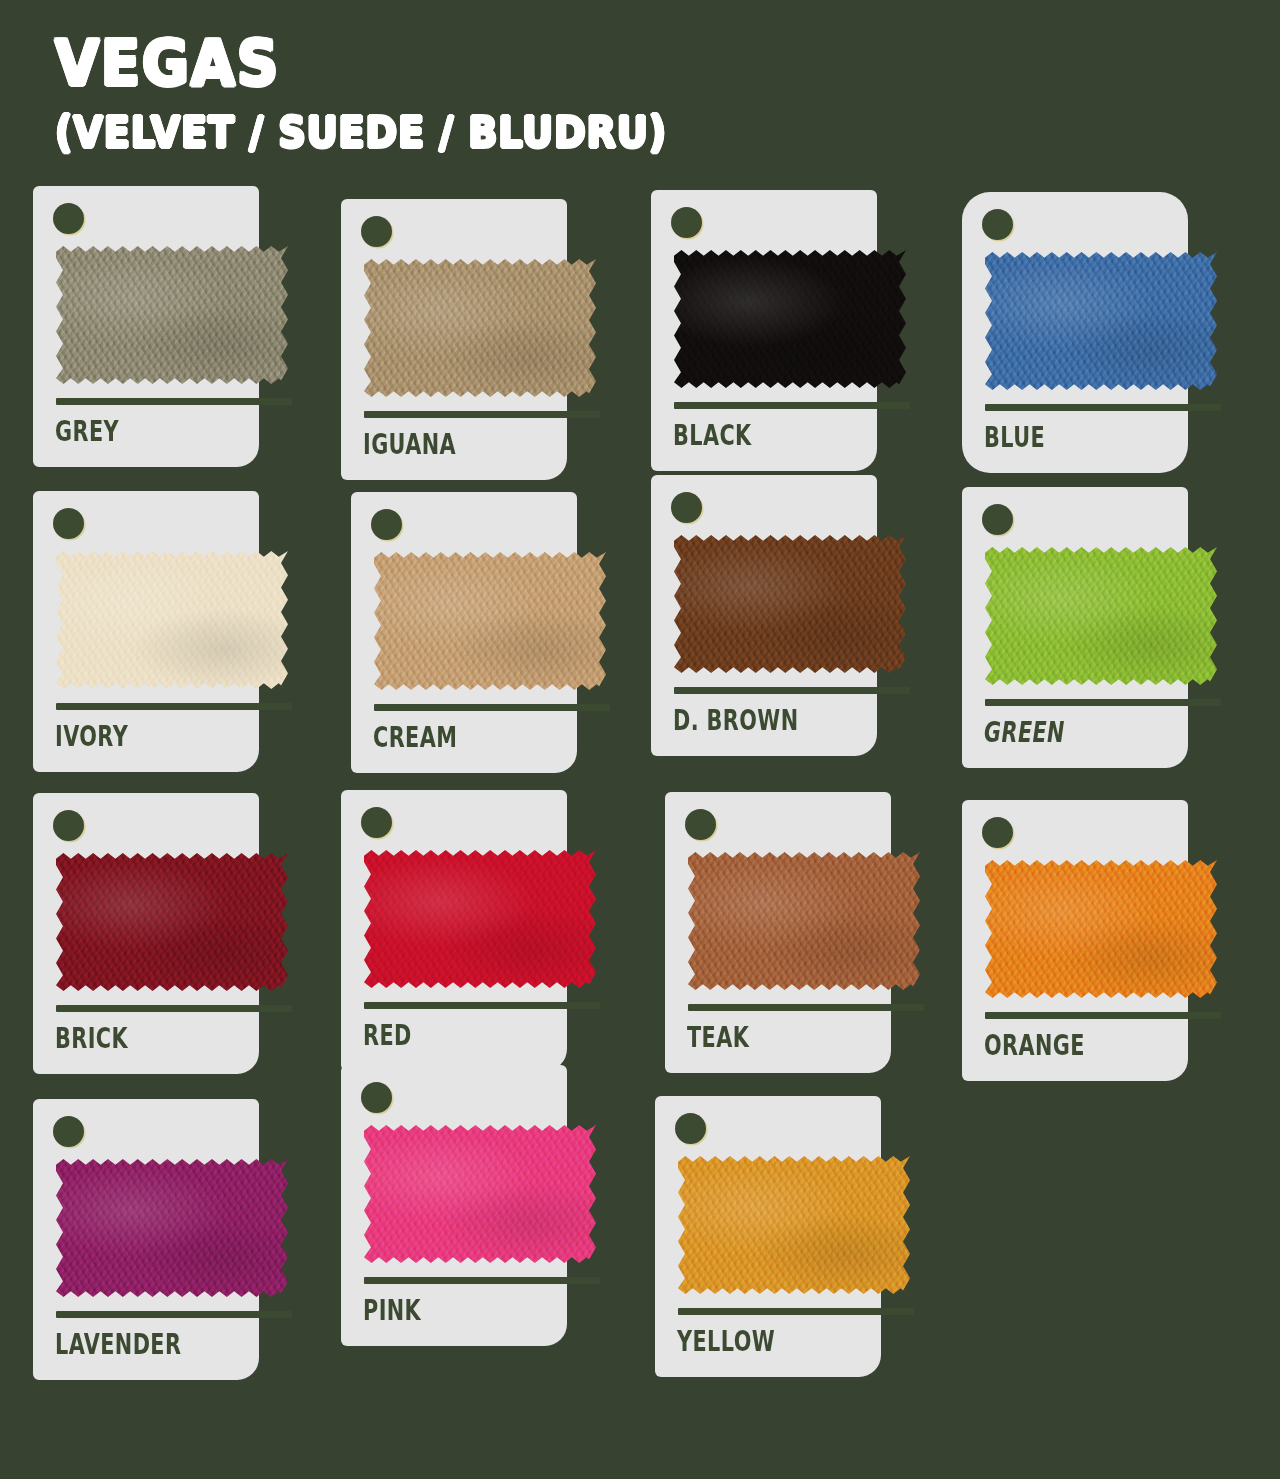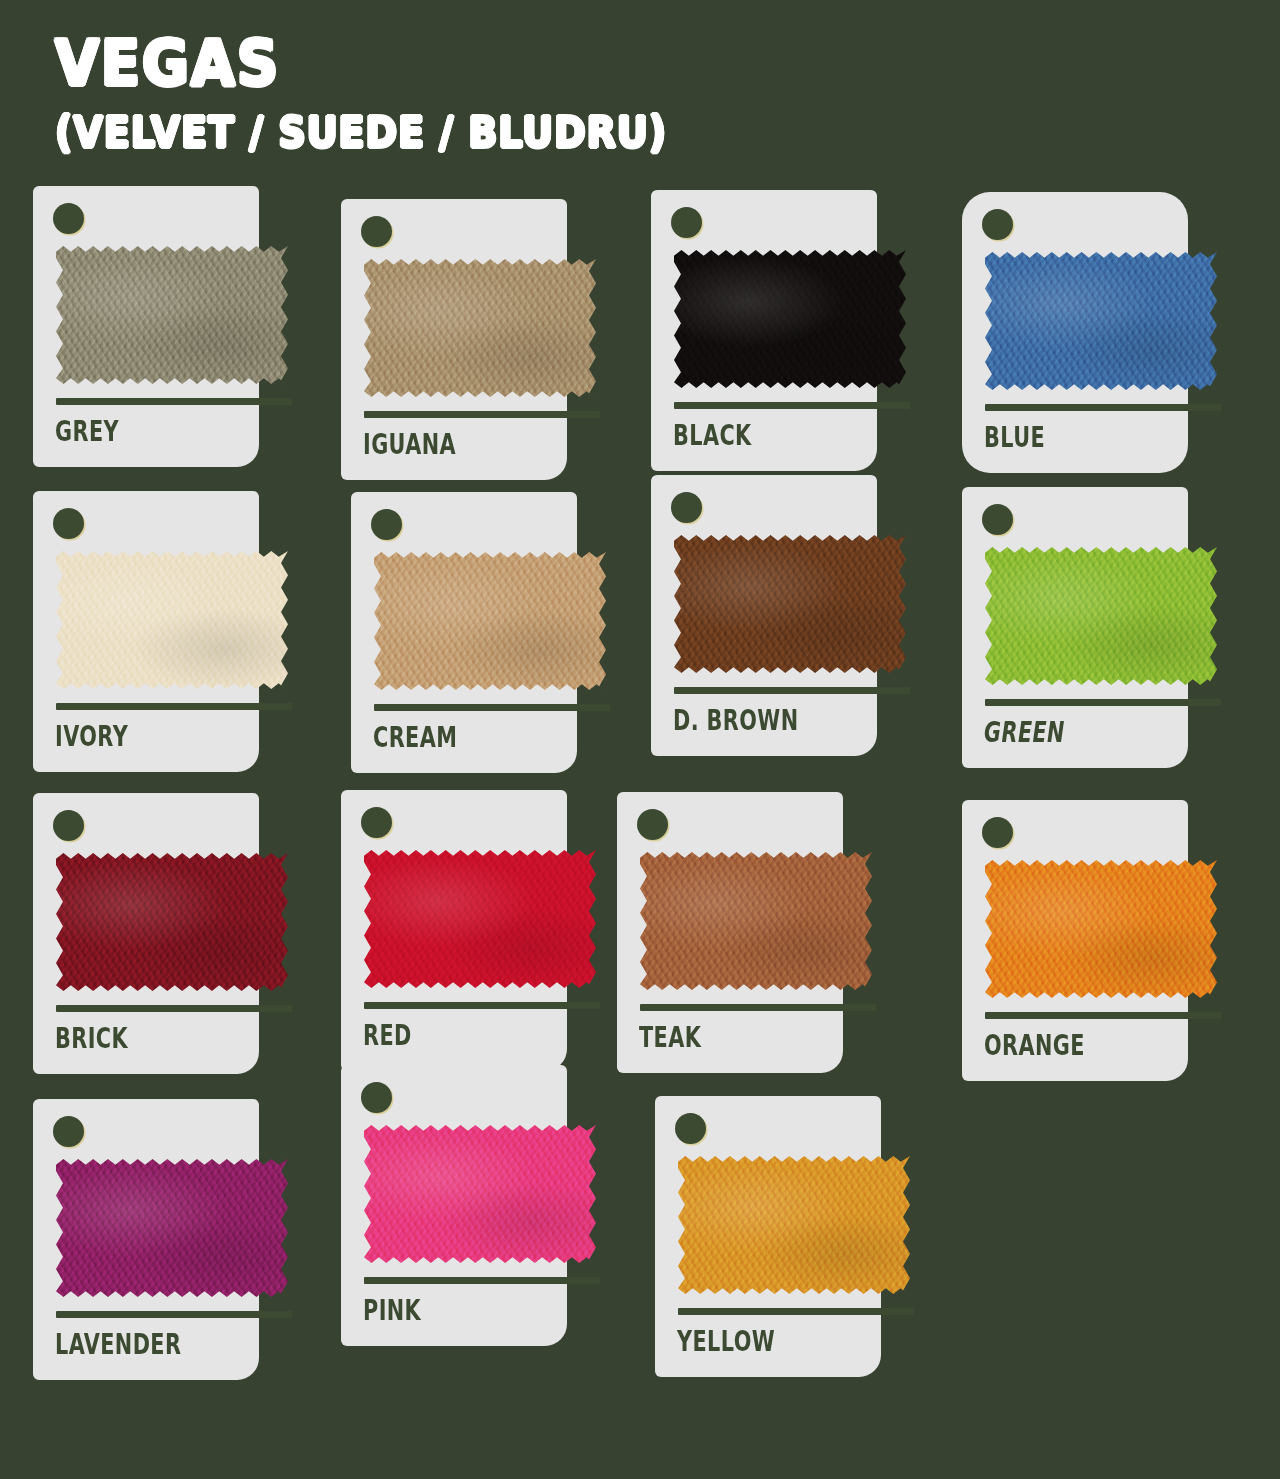--- a/index.html
+++ b/index.html
@@ -252,21 +252,21 @@
       <div class="label">BRICK</div>
     </div>
     <div class="card" style="left: 341px; top: 604px;">
       <div class="punch"></div>
       <div class="swatch-wrap">
         <div class="swatch" style="background: rgb(201, 16, 42);"></div>
       </div>
       <div class="rule"></div>
       <div class="label">RED</div>
     </div>
-    <div class="card" style="left: 617px; top: 606px;">
+    <div class="card" style="left: 665px; top: 606px;">
       <div class="punch"></div>
       <div class="swatch-wrap">
         <div class="swatch" style="background: rgb(162, 96, 58);"></div>
       </div>
       <div class="rule"></div>
       <div class="label">TEAK</div>
     </div>
     <div class="card" style="left: 962px; top: 614px;">
       <div class="punch"></div>
       <div class="swatch-wrap">

